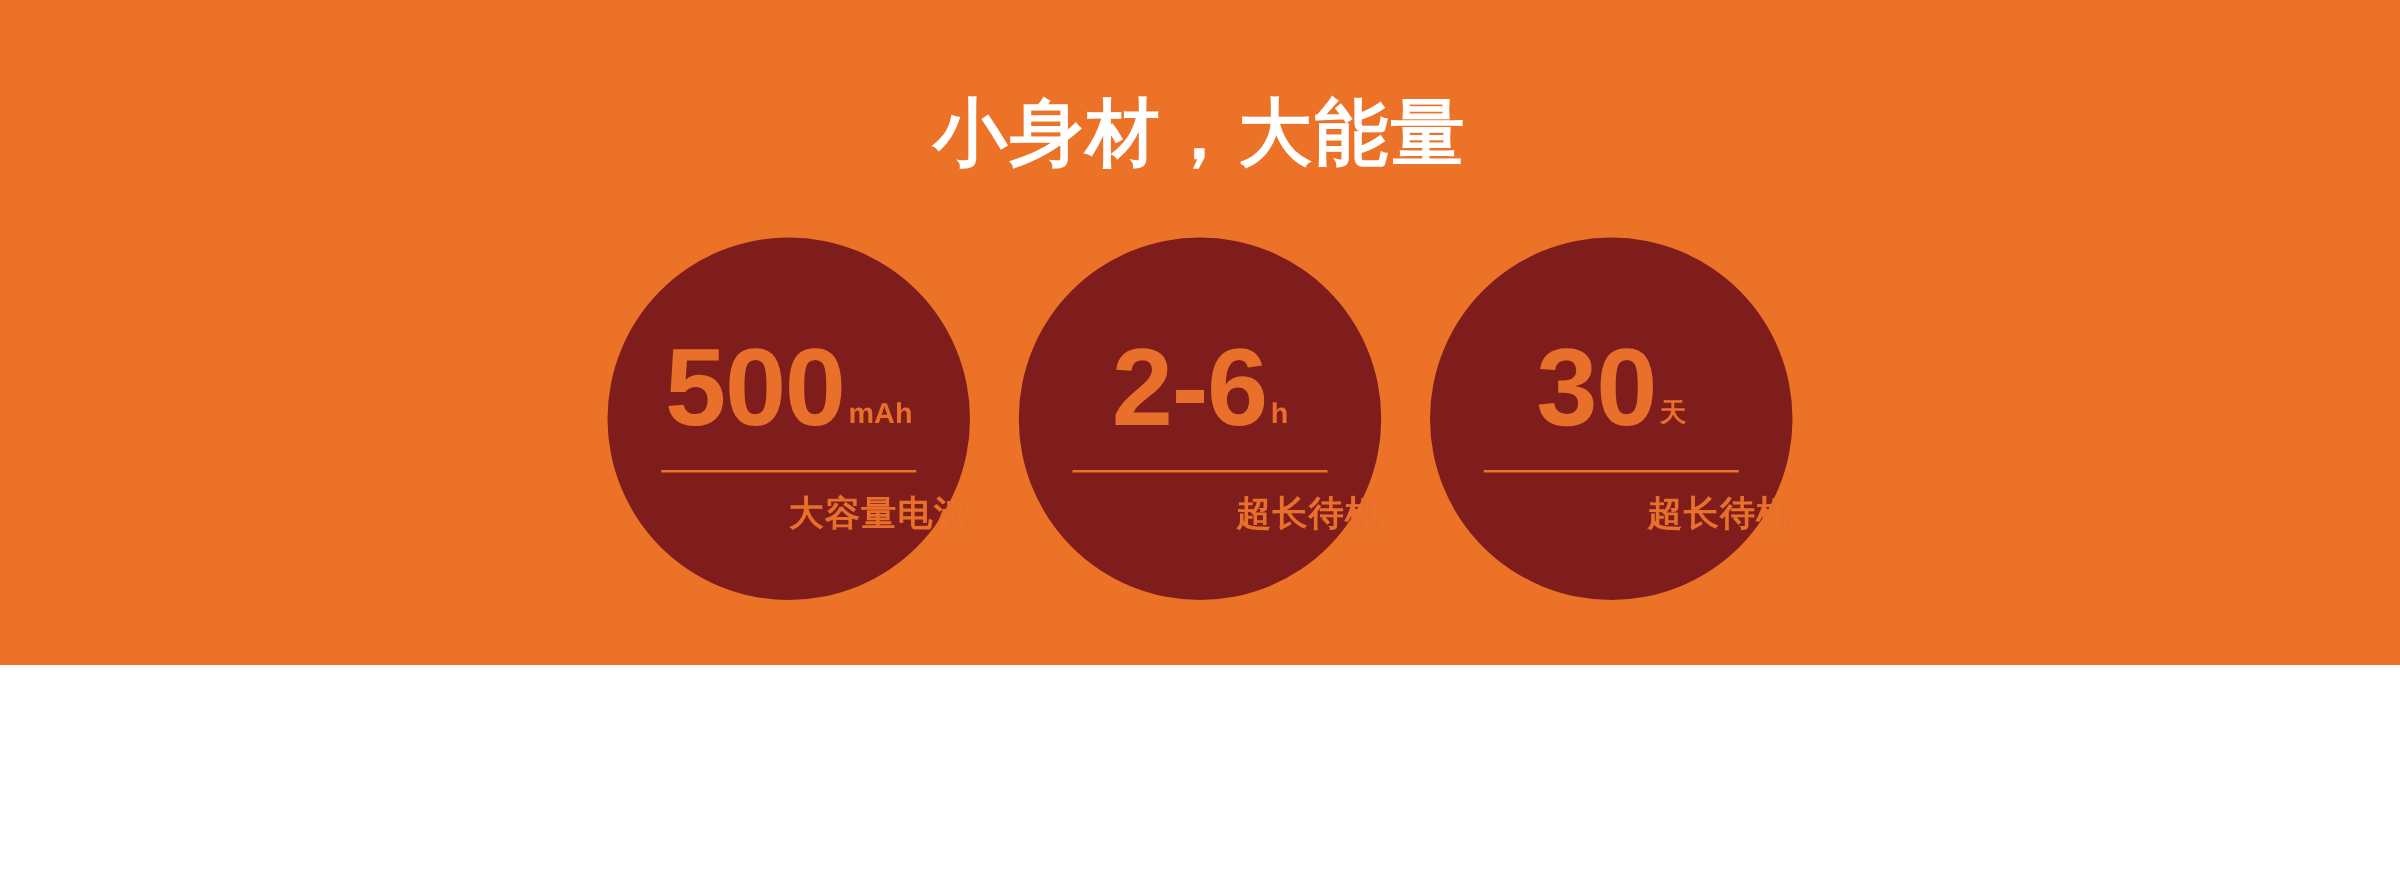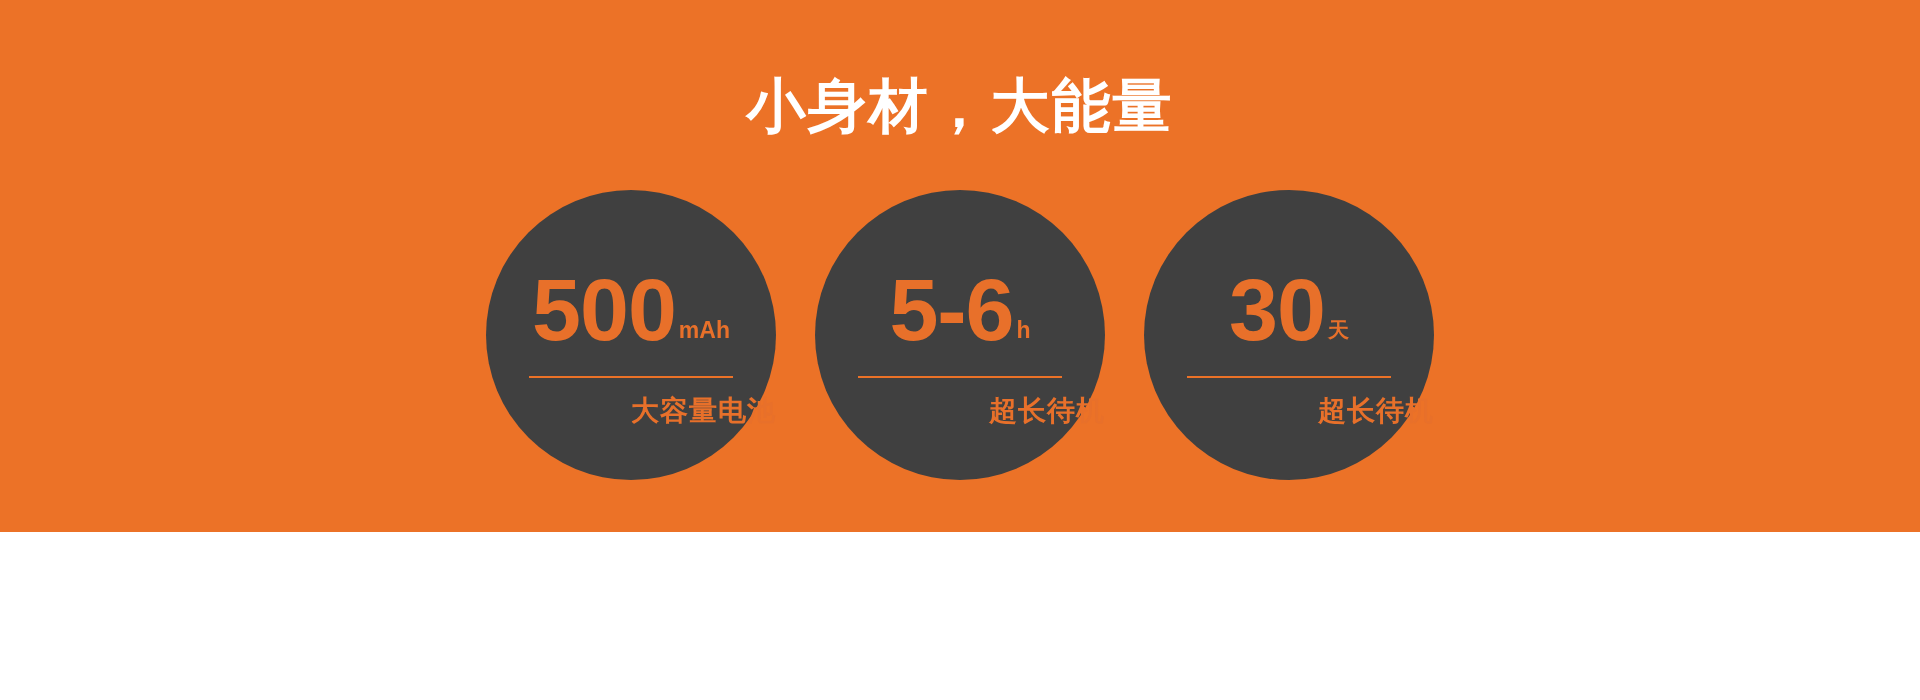--- a/index.html
+++ b/index.html
@@ -49,21 +49,21 @@
     justify-content: center;
     align-items: flex-start;
     gap: 39px;
   }
 
   .stat-circle {
     position: relative;
     width: 290px;
     height: 290px;
     border-radius: 50%;
-    background: #404040;
+    background: #7f1d1d;
     flex: 0 0 auto;
     display: flex;
     flex-direction: column;
     align-items: center;
     justify-content: flex-start;
   }
 
   .value-row {
     position: absolute;
     top: 78px;
@@ -135,21 +135,21 @@
       <div class="value-row">
         <span class="value-number">500</span>
         <span class="value-unit">mAh</span>
       </div>
       <div class="divider"></div>
       <div class="stat-label">大容量电池</div>
     </div>
 
     <div class="stat-circle">
       <div class="value-row">
-        <span class="value-number">5-6</span>
+        <span class="value-number">2-6</span>
         <span class="value-unit">h</span>
       </div>
       <div class="divider"></div>
       <div class="stat-label">超长待机</div>
     </div>
 
     <div class="stat-circle">
       <div class="value-row">
         <span class="value-number">30</span>
         <span class="value-unit cjk">天</span>

